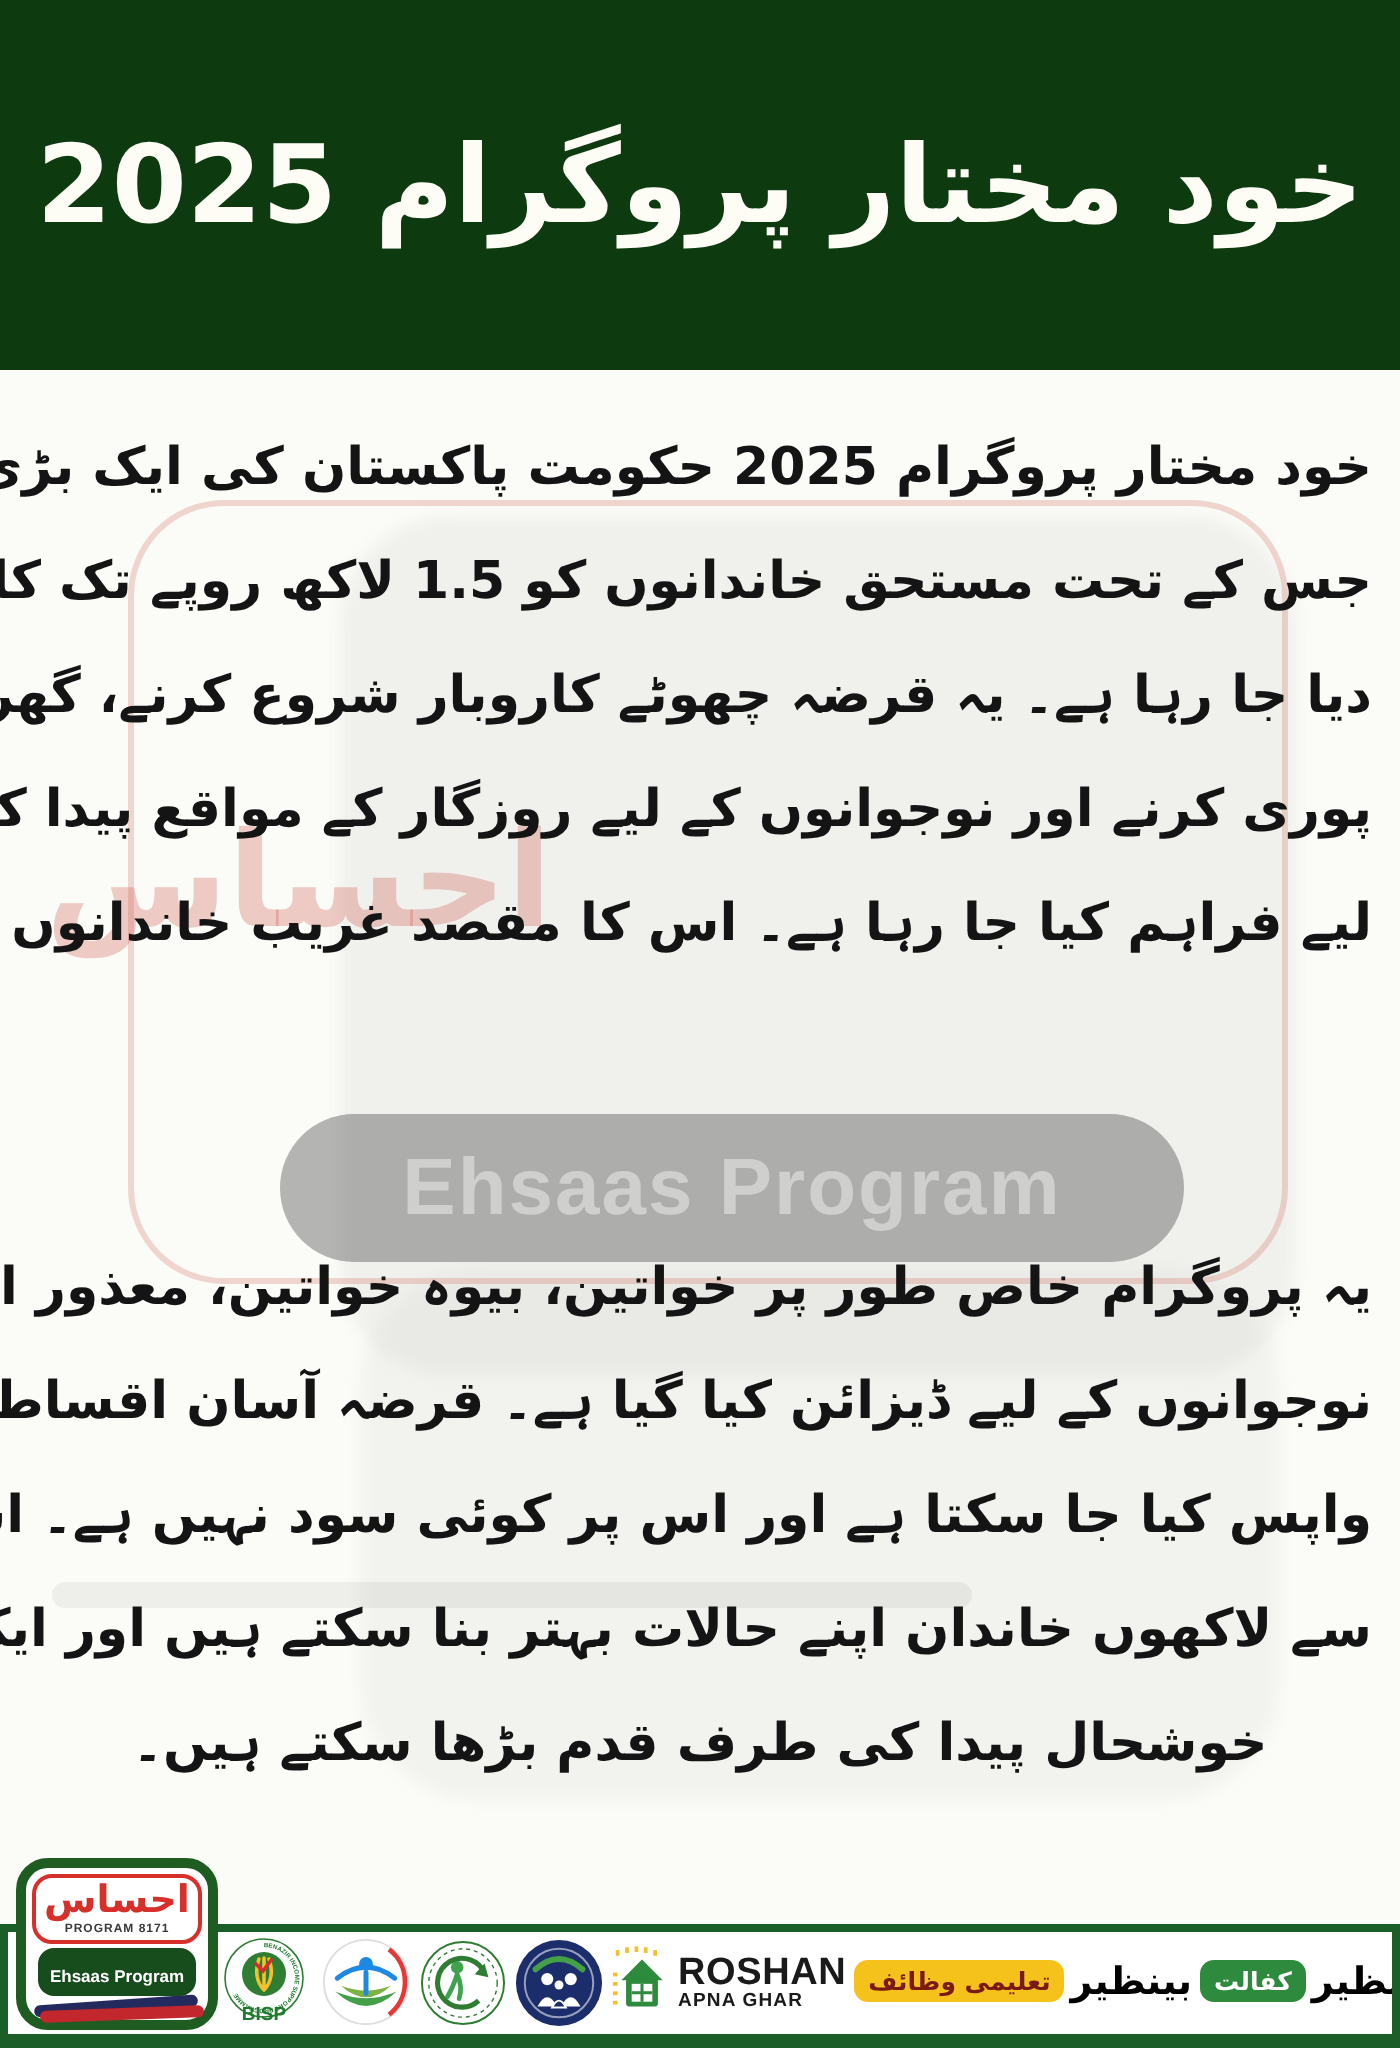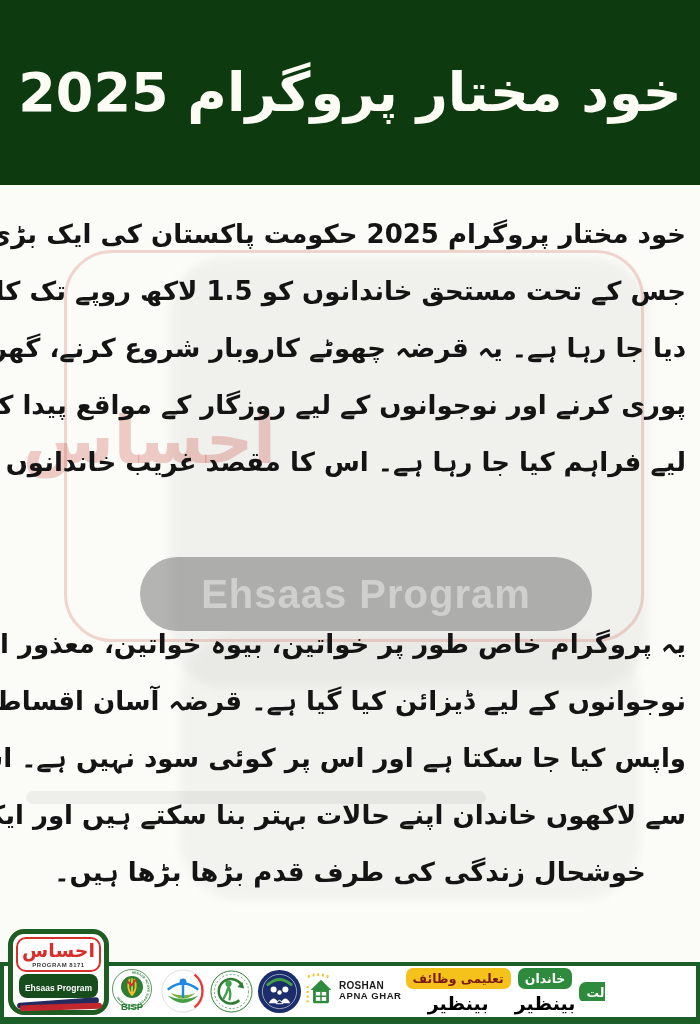--- a/index.html
+++ b/index.html
@@ -31,27 +31,27 @@
   .para .line{font-size:26px;font-weight:600;line-height:57px;white-space:nowrap;}
   .p1{top:206px;}
   .p2{top:616px;}
   
   .footer-band{position:absolute;left:0;top:962px;width:700px;height:62px;box-sizing:border-box;
                background:#ffffff;border:4px solid #1c5e27;border-bottom-width:7px;overflow:hidden;z-index:2;}
   .logo-row{position:absolute;left:104px;top:2px;height:46px;display:flex;align-items:center;gap:4px;direction:ltr;}
   .logo-row svg{display:block;}
   .roshan{display:flex;align-items:center;gap:3px;}
   .roshan-text{display:flex;flex-direction:column;line-height:1;font-family:"Liberation Sans",sans-serif;color:#1a1a1a;}
-  .roshan-text .r1{font-size:10px;font-weight:bold;letter-spacing:0.3px;}
+  .roshan-text .r1{font-size:19px;font-weight:bold;letter-spacing:0.3px;}
   .roshan-text .r2{font-size:9.5px;font-weight:bold;letter-spacing:0.6px;}
   .badge{border-radius:7px;padding:3px 7px;font-weight:bold;font-size:12.5px;direction:rtl;white-space:nowrap;}
   .badge.yellow{background:#f5c21c;color:#7a1a12;}
   .badge.green{background:#2e8b3d;color:#ffffff;}
   .brand{font-size:19px;font-weight:bold;color:#000000;direction:rtl;white-space:nowrap;}
-  .unit{display:flex;align-items:center;gap:3px;flex-direction:column;}
+  .unit{display:flex;align-items:flex-start;gap:3px;}
   .sliver{width:26px;overflow:hidden;flex:0 0 auto;}
   
   .ehsaas-card{position:absolute;left:8px;top:929px;width:101px;height:86px;box-sizing:border-box;
                background:#ffffff;border:5px solid #1e5c22;border-radius:16px;z-index:5;
                display:flex;flex-direction:column;align-items:center;padding:3px 3px 2px;}
   .ehsaas-inner{box-sizing:border-box;width:85px;border:2.5px solid #d7302a;border-radius:10px;
                 display:flex;flex-direction:column;align-items:center;padding:1px 2px 2px;background:#fff;}
   .ehsaas-callig{font-size:19px;font-weight:bold;color:#d7302a;line-height:1.15;direction:rtl;}
   .ehsaas-prog{font-family:"Liberation Sans",sans-serif;font-size:6px;font-weight:bold;color:#3a3a3a;
                letter-spacing:0.5px;}
@@ -90,21 +90,21 @@
     <div class="line">دیا جا رہا ہے۔ یہ قرضہ چھوٹے کاروبار شروع کرنے، گھریلو ضروریات</div>
     <div class="line">پوری کرنے اور نوجوانوں کے لیے روزگار کے مواقع پیدا کرنے کے</div>
     <div class="line">لیے فراہم کیا جا رہا ہے۔ اس کا مقصد غریب خاندانوں کو امداد پر انحصار</div>
   </div>
 
   <div class="para p2">
     <div class="line">یہ پروگرام خاص طور پر خواتین، بیوہ خواتین، معذور افراد اور</div>
     <div class="line">نوجوانوں کے لیے ڈیزائن کیا گیا ہے۔ قرضہ آسان اقساط میں</div>
     <div class="line">واپس کیا جا سکتا ہے اور اس پر کوئی سود نہیں ہے۔ اس سہولت</div>
     <div class="line">سے لاکھوں خاندان اپنے حالات بہتر بنا سکتے ہیں اور ایک</div>
-    <div class="line">خوشحال زندگی کی طرف قدم بڑھا بڑھا ہیں۔</div>
+    <div class="line">خوشحال پیدا کی طرف قدم بڑھا سکتے ہیں۔</div>
   </div>
 
   <div class="footer-band">
     <div class="logo-row">
 
       <svg width="48" height="46" viewBox="0 0 48 46">
         <circle cx="24" cy="21" r="19.5" fill="#ffffff" stroke="#2e7d32" stroke-width="0.8"></circle>
         <defs>
             <path id="bispring" d="M24 5.5 a15.5 15.5 0 1 1 -0.02 0"></path>
           </defs>
@@ -171,21 +171,21 @@
           <span class="r2">APNA GHAR</span>
         </div>
       </div>
 
       <div class="unit">
         <span class="badge yellow">تعلیمی وظائف</span>
         <span class="brand">بینظیر</span>
       </div>
 
       <div class="unit">
-        <span class="badge green">خاندان</span>
+        <span class="badge green">کفالت</span>
         <span class="brand">بینظیر</span>
       </div>
 
       <div class="sliver">
         <span class="badge green">کفالت</span>
       </div>
 
     </div>
   </div>
 

